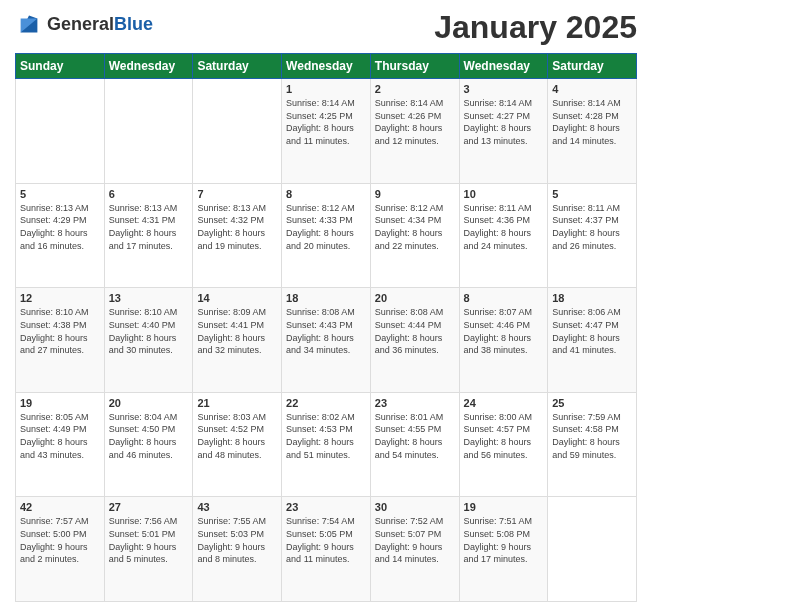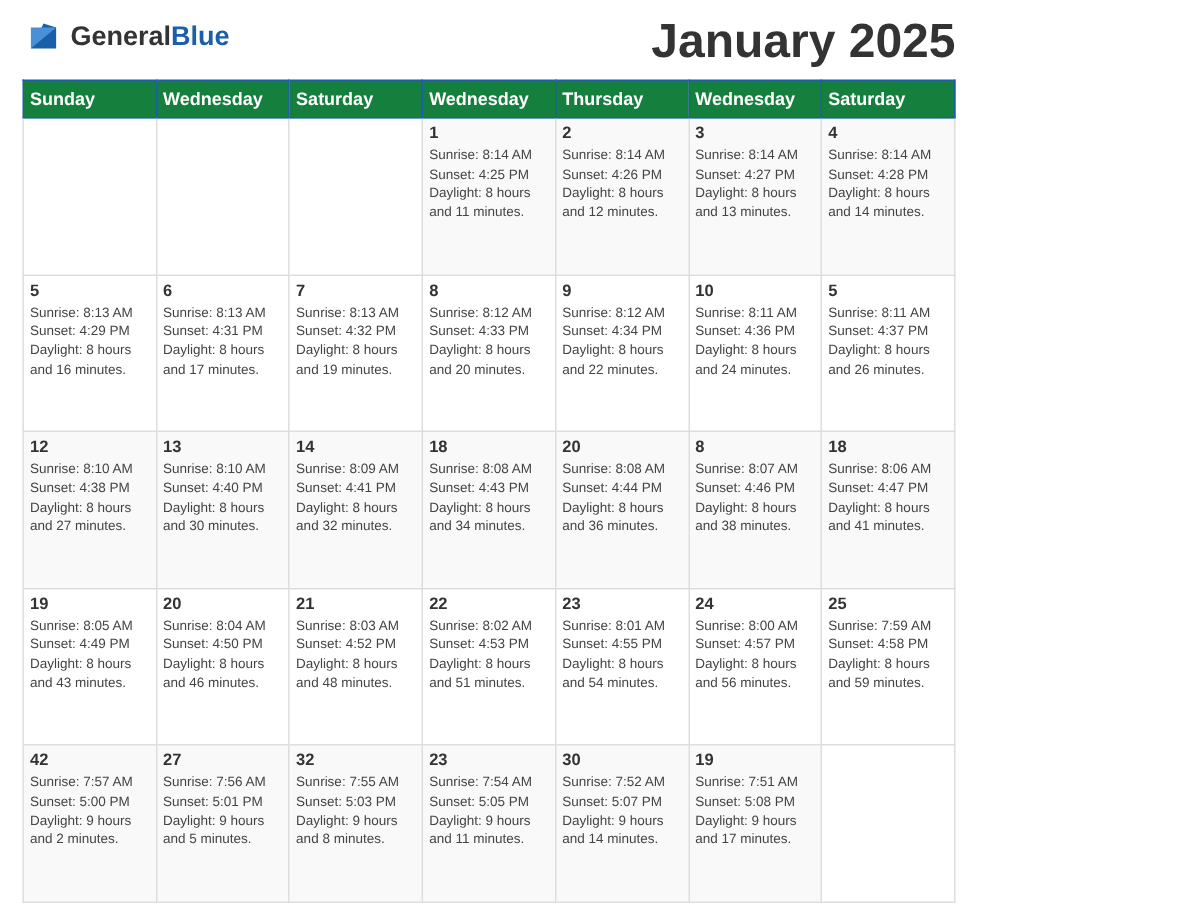--- a/index.html
+++ b/index.html
@@ -240,21 +240,21 @@
         <tr>
           <td>
             <span class="day-number">42</span>
             <div class="day-info">Sunrise: 7:57 AM<br>Sunset: 5:00 PM<br>Daylight: 9 hours and 2 minutes.</div>
           </td>
           <td>
             <span class="day-number">27</span>
             <div class="day-info">Sunrise: 7:56 AM<br>Sunset: 5:01 PM<br>Daylight: 9 hours and 5 minutes.</div>
           </td>
           <td>
-            <span class="day-number">32</span>
+            <span class="day-number">43</span>
             <div class="day-info">Sunrise: 7:55 AM<br>Sunset: 5:03 PM<br>Daylight: 9 hours and 8 minutes.</div>
           </td>
           <td>
             <span class="day-number">23</span>
             <div class="day-info">Sunrise: 7:54 AM<br>Sunset: 5:05 PM<br>Daylight: 9 hours and 11 minutes.</div>
           </td>
           <td>
             <span class="day-number">30</span>
             <div class="day-info">Sunrise: 7:52 AM<br>Sunset: 5:07 PM<br>Daylight: 9 hours and 14 minutes.</div>
           </td>

